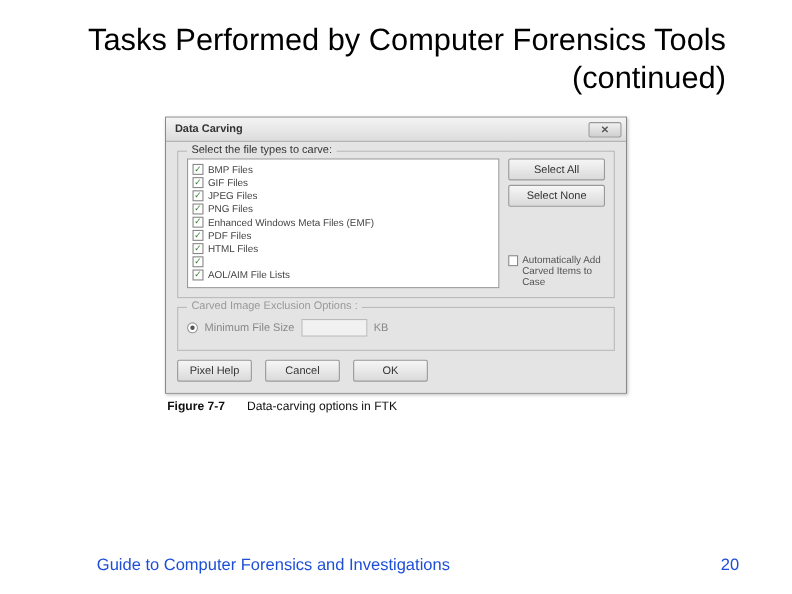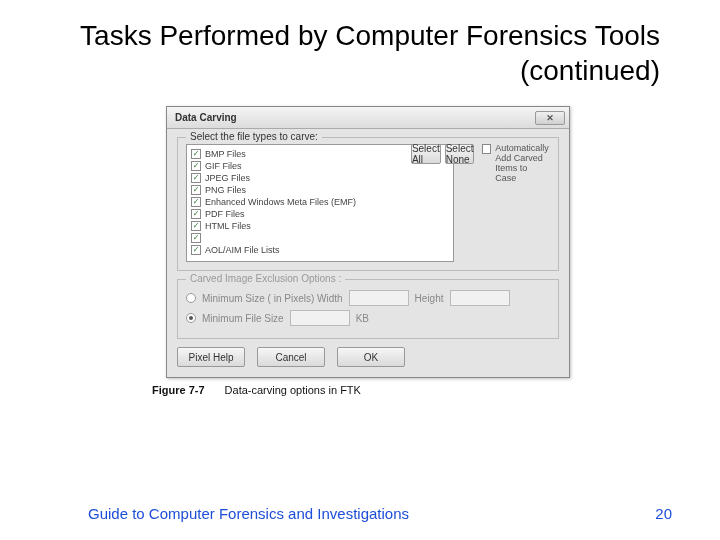--- a/index.html
+++ b/index.html
@@ -22,21 +22,20 @@
   .dialog-wrap {
     width: 420px;
     margin: 10px auto 0 auto;
   }
   .dialog {
     border: 1px solid #888;
     background: linear-gradient(#e2e2e2,#d6d6d6);
     box-shadow: 1px 1px 3px rgba(0,0,0,0.25);
     font-size: 10px;
     color: #333;
-    margin-left: 16px;
   }
   .titlebar {
     height: 22px;
     background: linear-gradient(#f4f4f4,#dcdcdc);
     border-bottom: 1px solid #aaa;
     display: flex;
     align-items: center;
     justify-content: space-between;
     padding: 0 4px 0 8px;
     font-weight: bold;
@@ -102,23 +101,22 @@
     display: inline-flex;
     align-items: center;
     justify-content: center;
     font-size: 8px;
     line-height: 8px;
     color: #2a7a2a;
   }
   .rightcol {
     width: 88px;
     display: flex;
-    flex-direction: row;
+    flex-direction: column;
     gap: 4px;
-    justify-content: flex-end;
   }
   .btn {
     height: 20px;
     border: 1px solid #999;
     border-radius: 2px;
     background: linear-gradient(#f6f6f6,#dadada);
     font-size: 10px;
     color: #333;
     display: flex;
     align-items: center;
@@ -251,27 +249,20 @@
               <span class="chk" style="color:transparent">✓</span>
               <span>Automatically Add Carved Items to Case</span>
             </div>
           </div>
         </div>
       </div>
 
       <div class="group group2">
         <div class="group-label" style="color:#999">Carved Image Exclusion Options :</div>
         <div class="row">
-          <span class="radio"></span>
-          <span>Minimum Size ( in Pixels)   Width</span>
-          <span class="txt"></span>
-          <span>Height</span>
-          <span class="txt"></span>
-        </div>
-        <div class="row">
           <span class="radio sel"></span>
           <span>Minimum File Size</span>
           <span class="txt"></span>
           <span>KB</span>
         </div>
       </div>
 
       <div class="bottom-buttons">
         <div class="btn">Pixel Help</div>
         <div class="btn">Cancel</div>

